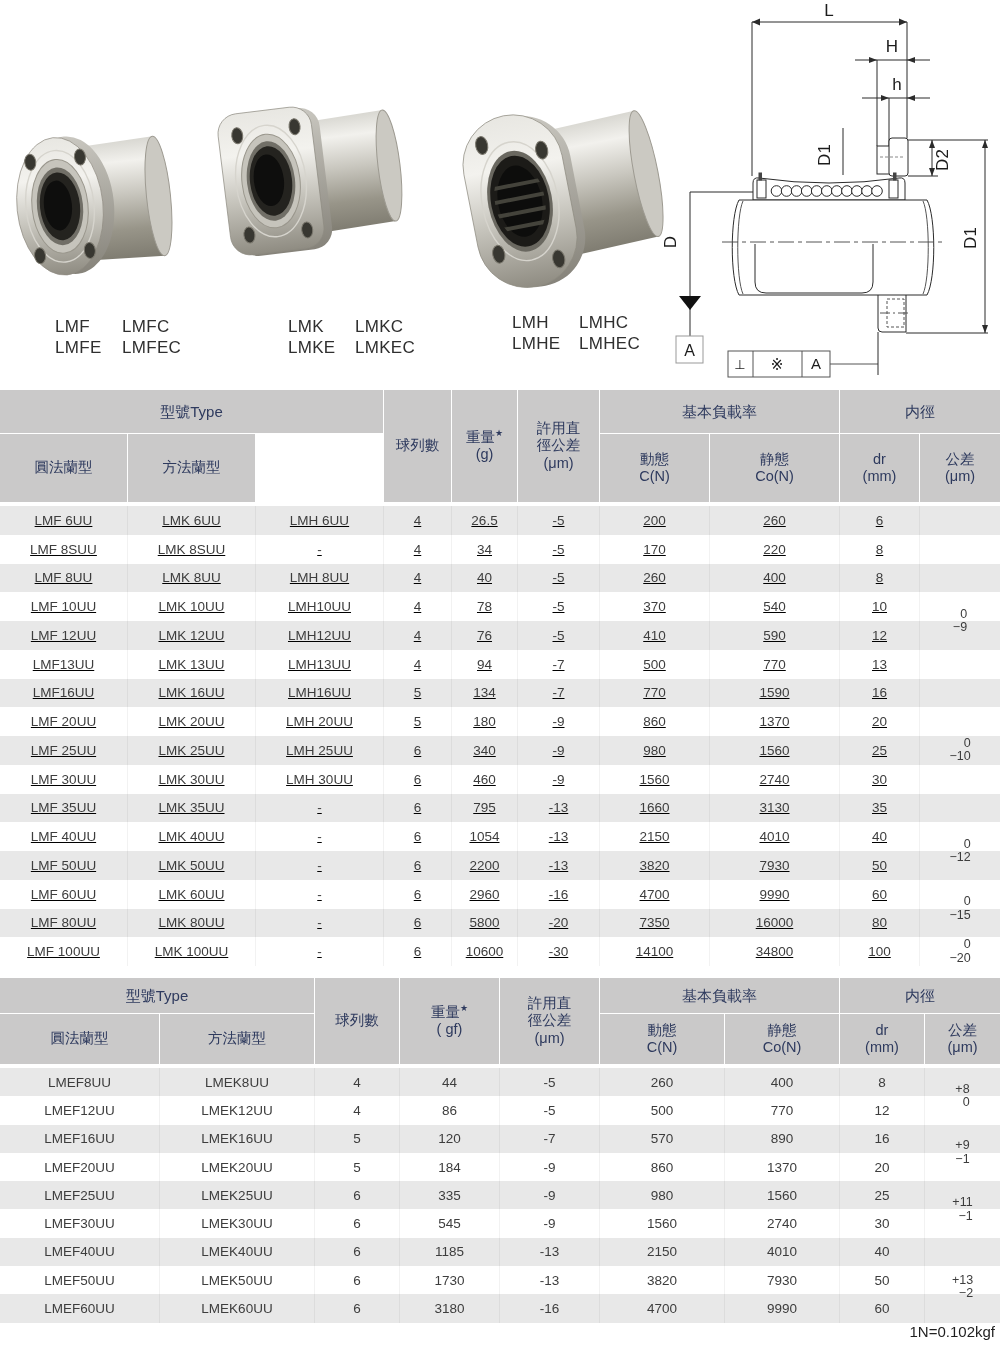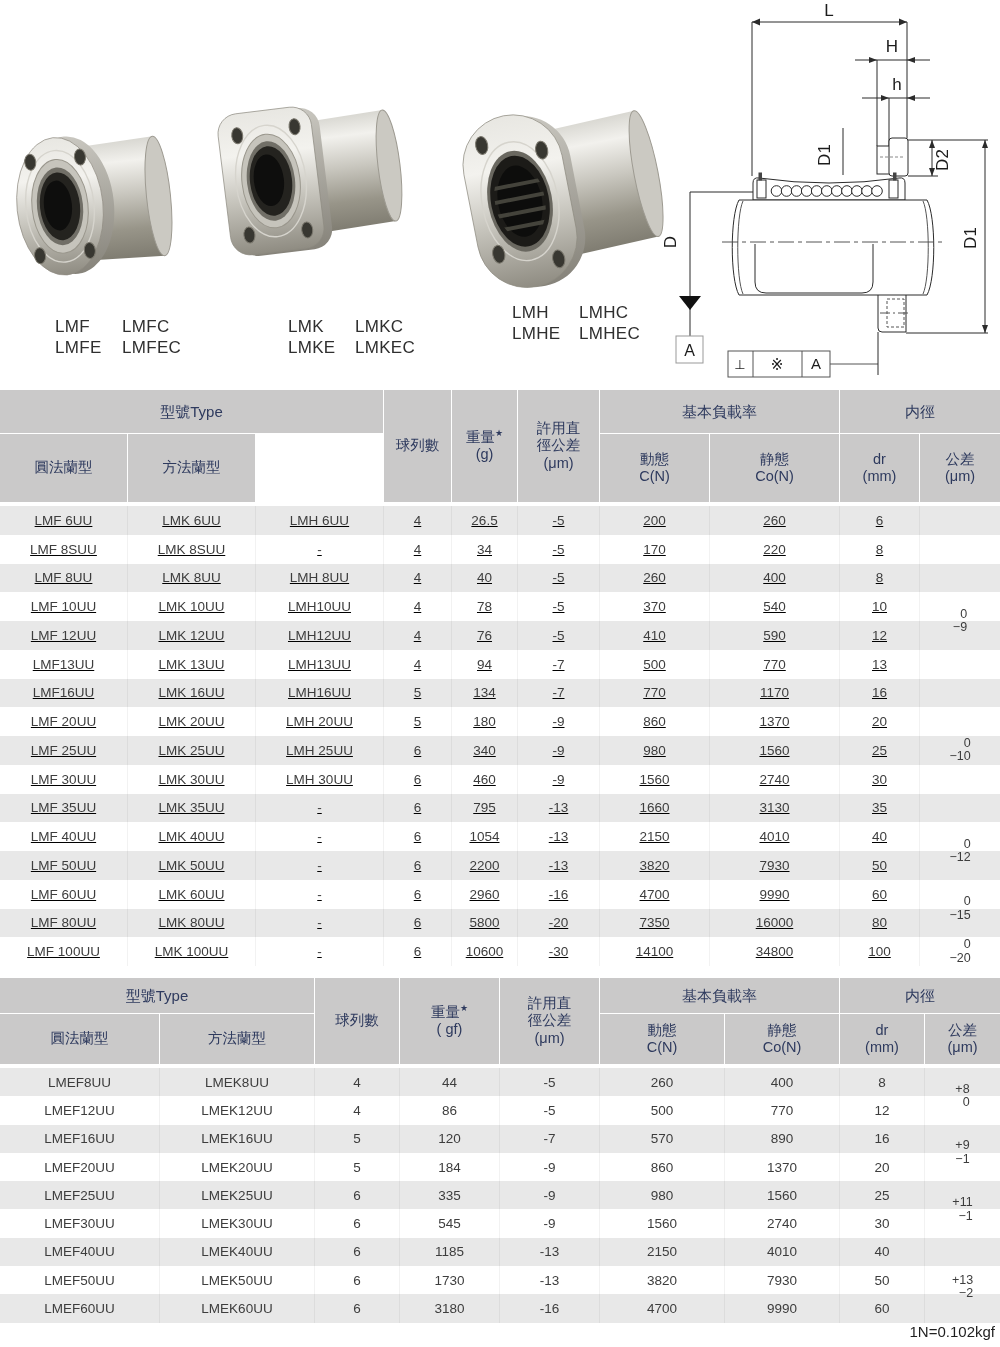--- a/index.html
+++ b/index.html
@@ -236,21 +236,21 @@
       <span>LMFC</span>
       <span>LMFE</span>
       <span>LMFEC</span>
     </div>
   <div class="model-group" id="mg2" style="left:288px;top:316px">
       <span>LMK</span>
       <span>LMKC</span>
       <span>LMKE</span>
       <span>LMKEC</span>
     </div>
-  <div class="model-group" id="mg3" style="left:512px;top:302px">
+  <div class="model-group" id="mg3" style="left:512px;top:312px">
       <span>LMH</span>
       <span>LMHC</span>
       <span>LMHE</span>
       <span>LMHEC</span>
     </div>
 
   <div class="tbl" id="table1" style="top:390px">
       <div class="thead" style="height: 112px;">
         <div class="hcell gb" style="left: 0px; top: 0px; width: 384px; height: 44px;">型號Type</div>
         <div class="hcell gb" style="left: 600px; top: 0px; width: 240px; height: 44px;">基本負載率</div>
@@ -345,21 +345,21 @@
           <div class="tcell last" style="width: 80px;"></div>
         </div>
         <div class="trow odd" style="height: 28.75px;">
           <div class="tcell" style="width: 128px;">LMF16UU</div>
           <div class="tcell" style="width: 128px;">LMK 16UU</div>
           <div class="tcell" style="width: 128px;">LMH16UU</div>
           <div class="tcell" style="width: 68px;">5</div>
           <div class="tcell" style="width: 66px;">134</div>
           <div class="tcell" style="width: 82px;">-7</div>
           <div class="tcell" style="width: 110px;">770</div>
-          <div class="tcell" style="width: 130px;">1170</div>
+          <div class="tcell" style="width: 130px;">1590</div>
           <div class="tcell" style="width: 80px;">16</div>
           <div class="tcell last" style="width: 80px;"></div>
         </div>
         <div class="trow even" style="height: 28.75px;">
           <div class="tcell" style="width: 128px;">LMF 20UU</div>
           <div class="tcell" style="width: 128px;">LMK 20UU</div>
           <div class="tcell" style="width: 128px;">LMH 20UU</div>
           <div class="tcell" style="width: 68px;">5</div>
           <div class="tcell" style="width: 66px;">180</div>
           <div class="tcell" style="width: 82px;">-9</div>

